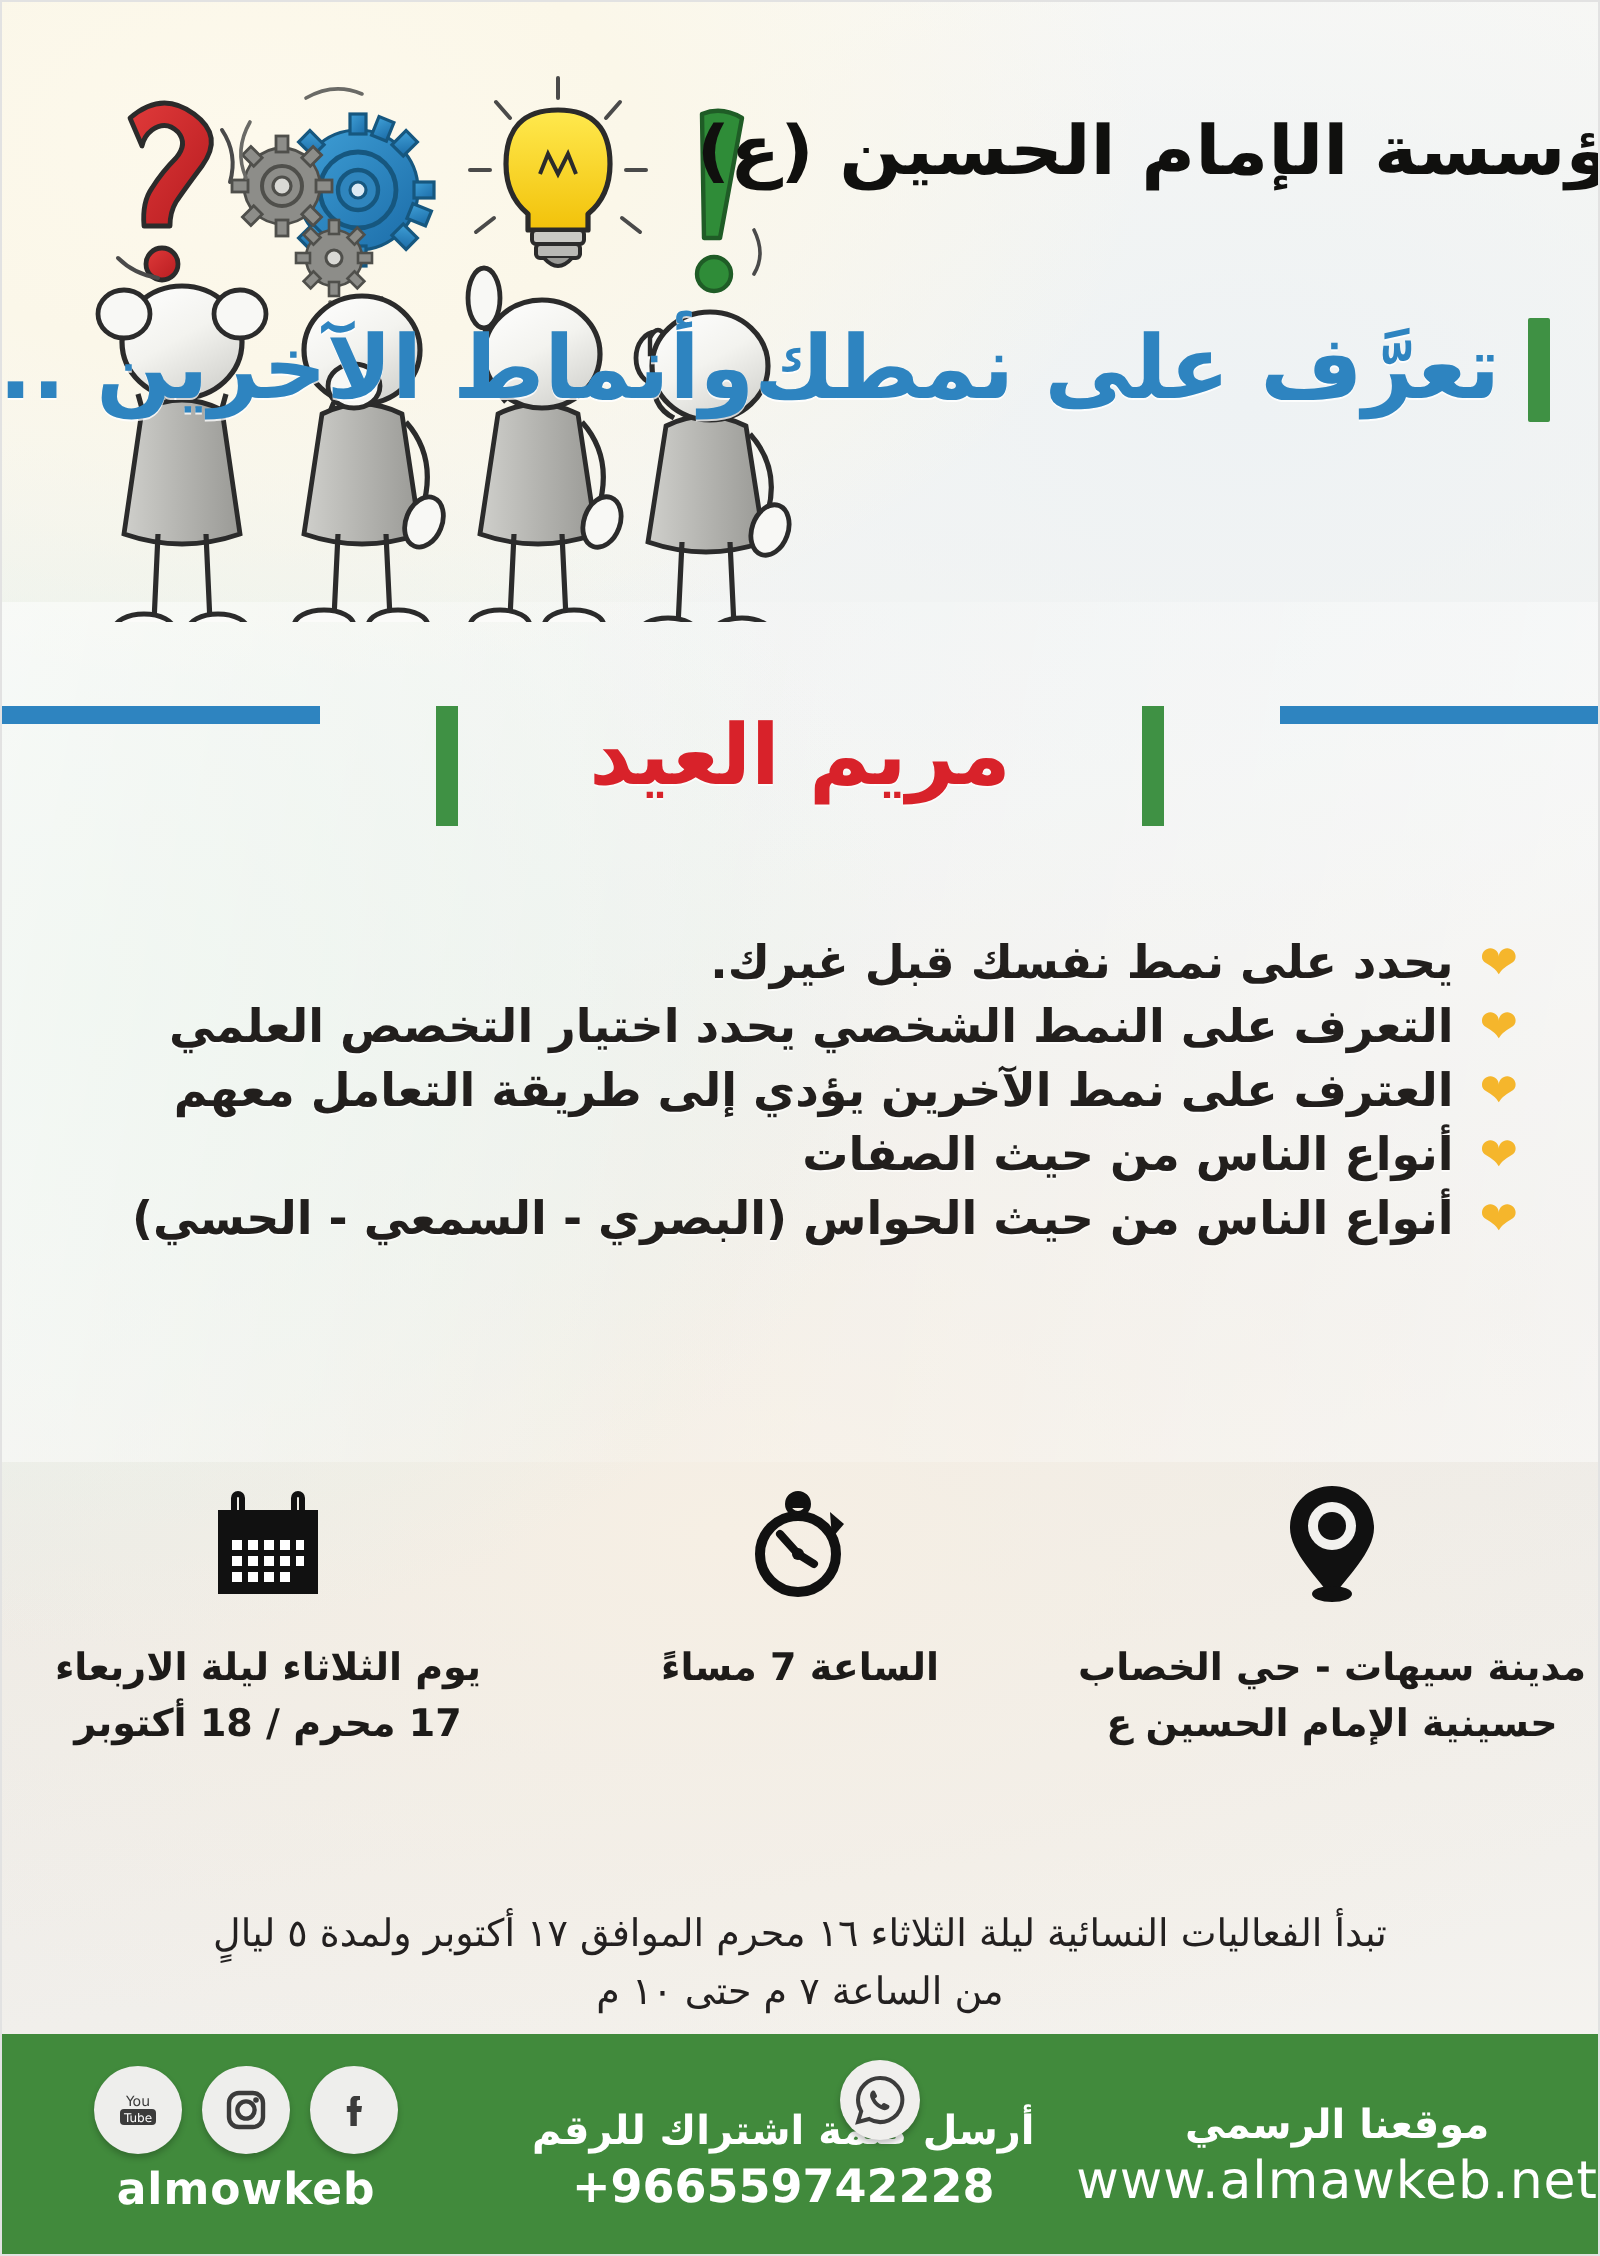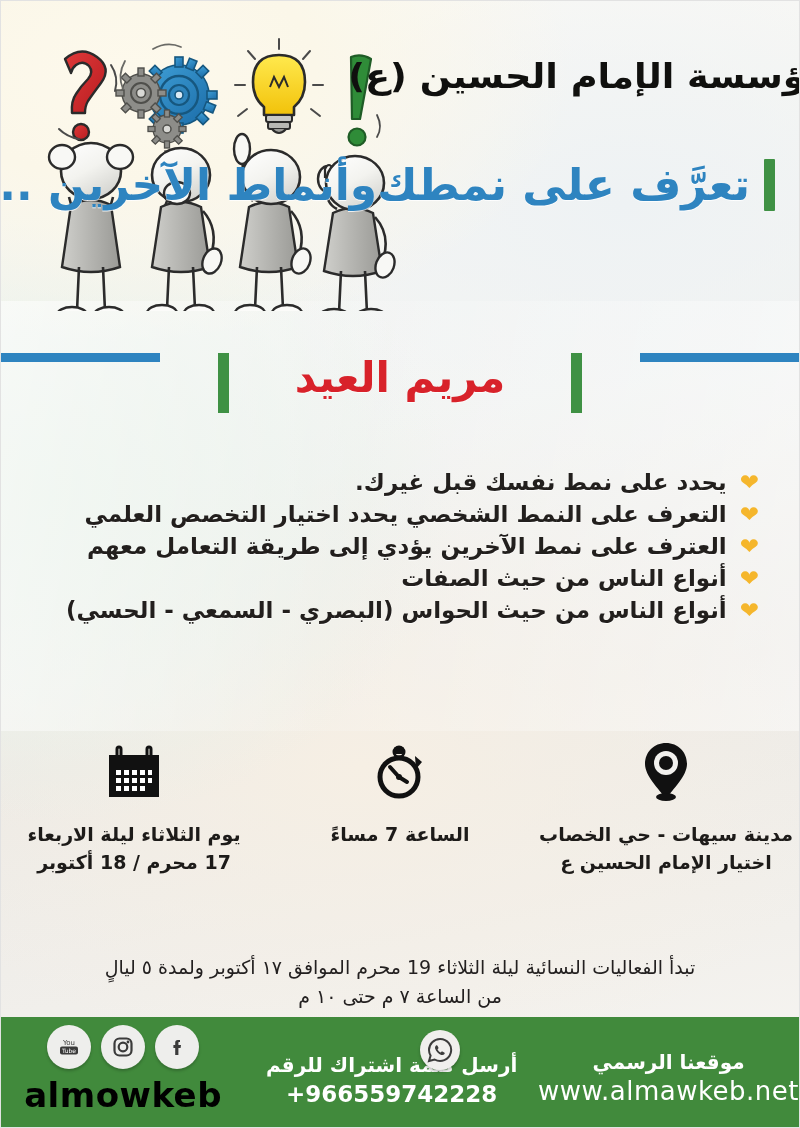--- a/index.html
+++ b/index.html
@@ -243,22 +243,22 @@
     height: 44px;
     border-radius: 50%;
     background: #eeeeec;
     display: flex;
     align-items: center;
     justify-content: center;
     box-shadow: 0 2px 3px rgba(0,0,0,0.22);
   }
   .social-circle svg { display: block; }
   .social-handle {
-    color: #000000;
-    font-size: 34px;
+    color: #ffffff;
+    font-size: 22px;
     font-weight: bold;
     letter-spacing: 0.5px;
     direction: ltr;
   }
   .footer-whatsapp {
     width: 300px;
     position: relative;
     display: flex;
     flex-direction: column;
     align-items: center;
@@ -575,27 +575,27 @@
     <div class="info-col">
       <div class="info-icon">
         <svg width="50" height="62" viewBox="0 0 50 62" xmlns="http://www.w3.org/2000/svg">
           <path d="M25 2 C13 2 4 11 4 23 C4 35 18 48 25 58 C32 48 46 35 46 23 C46 11 37 2 25 2 z" fill="#111"></path>
           <circle cx="25" cy="22" r="12" fill="#f2f1ee"></circle>
           <circle cx="25" cy="22" r="7" fill="#111"></circle>
           <ellipse cx="25" cy="56" rx="10" ry="4" fill="#111"></ellipse>
         </svg>
       </div>
       <div class="info-line">مدينة سيهات - حي الخصاب</div>
-      <div class="info-line">اختيار الإمام الحسين ع</div>
+      <div class="info-line">حسينية الإمام الحسين ع</div>
     </div>
 
   </div>
 
   <div class="note">
-    <div class="note-line">تبدأ الفعاليات النسائية ليلة الثلاثاء 19 محرم الموافق ١٧ أكتوبر ولمدة ٥ ليالٍ</div>
+    <div class="note-line">تبدأ الفعاليات النسائية ليلة الثلاثاء ١٦ محرم الموافق ١٧ أكتوبر ولمدة ٥ ليالٍ</div>
     <div class="note-line">من الساعة ٧ م حتى ١٠ م</div>
   </div>
 
   <div class="footer">
 
     <div class="footer-site">
       <div class="site-label">موقعنا الرسمي</div>
       <div class="site-url">www.almawkeb.net</div>
     </div>
 

